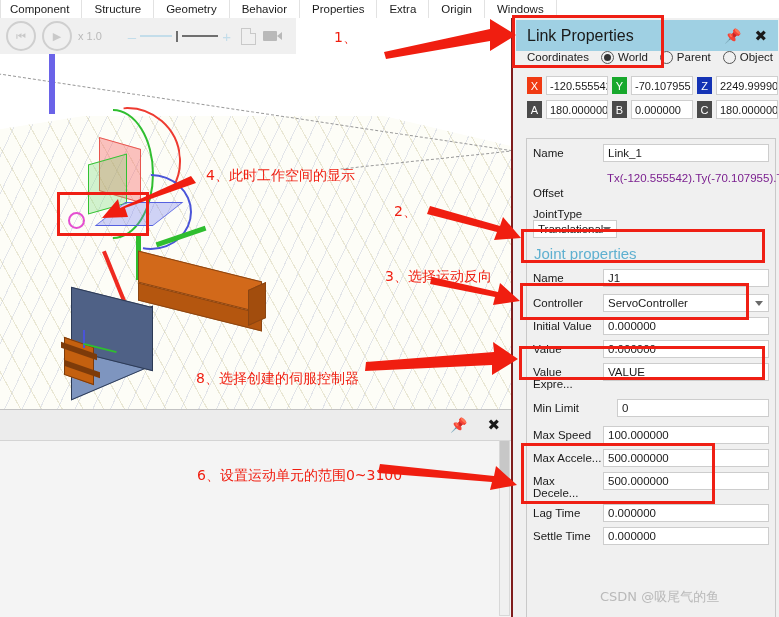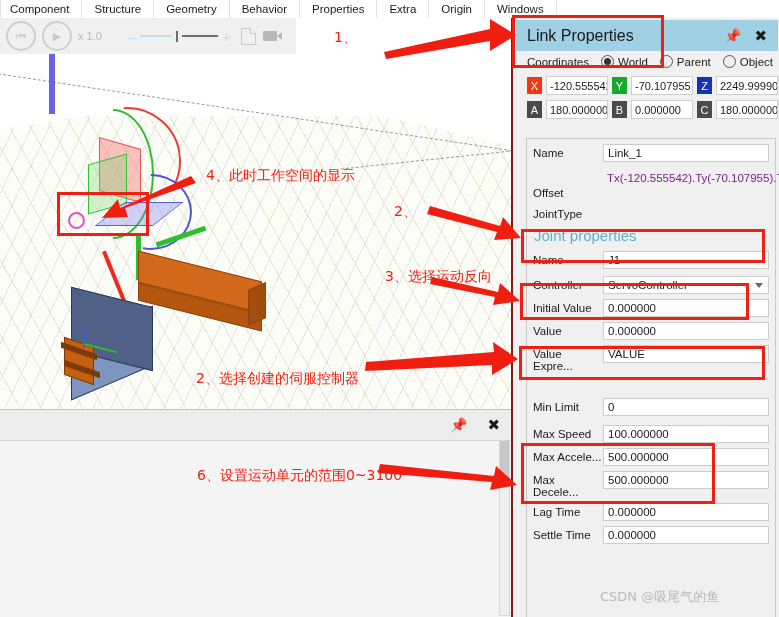--- a/index.html
+++ b/index.html
@@ -134,21 +134,21 @@
     position:absolute;left:3px;top:2px;width:262px;height:31px;
     background:#9fd0e3;display:flex;align-items:center;
   }
   .dockTitle .t{font-size:16px;color:#1a1a1a;margin-left:11px;}
   .dockTitle .sp{flex:1;}
   .pinico{font-size:14px;color:#2b2b2b;margin-right:13px;font-weight:bold;}
   .closeico{font-size:15px;color:#1a1a1a;margin-right:11px;font-weight:bold;}
 
   .coordRow{
     position:absolute;left:3px;top:33px;width:262px;height:21px;
-    display:flex;align-items:center;font-size:11.5px;color:#222;background:#f0f0f0;
+    display:flex;align-items:flex-start;font-size:11.5px;color:#222;background:#f0f0f0;
   }
   .coordRow .lbl{margin-left:11px;}
   .radio{width:11px;height:11px;border:1.5px solid #555;border-radius:50%;
     margin-left:12px;margin-right:4px;display:inline-block;position:relative;flex:none;}
   .radio.on:after{content:"";position:absolute;left:2px;top:2px;width:7px;height:7px;
     background:#333;border-radius:50%;}
 
   .xyzArea{position:absolute;left:3px;top:58px;width:262px;height:52px;}
   .xyzRow{display:flex;align-items:center;margin:0 0 5px 11px;gap:4px;}
   .tag{width:15px;height:17px;color:#fff;font-size:11px;display:flex;
@@ -310,20 +310,24 @@
         <span class="pval">Link_1</span>
       </div>
 
       <div class="prow" style="margin-top:7px;">
         <span class="pname" style="padding-top:18px;">Offset</span>
         <span class="pval offset">Tx(-120.555542).Ty(-70.107955).Tz(2249.999908).Ry(180.000000)</span>
       </div>
 
       <div class="prow" style="margin-top:6px;flex-direction:column;">
         <span class="pname">JointType</span>
+        <span class="pval combo">
+          <span>Translational</span>
+          <span class="caret"></span>
+        </span>
       </div>
 
 
       <div class="sectionhdr">Joint properties</div>
 
       <div class="prow">
         <span class="pname">Name</span>
         <span class="pval">J1</span>
       </div>
 
@@ -343,21 +347,21 @@
       <div class="prow">
         <span class="pname">Value</span>
         <span class="pval">0.000000</span>
       </div>
 
       <div class="prow">
         <span class="pname">Value Expre...</span>
         <span class="pval">VALUE</span>
       </div>
 
-      <div class="prow" style="margin-top:26px;">
+      <div class="prow" style="margin-top:9px;gap:14px;">
         <span class="pname">Min Limit</span>
         <span class="pval">0</span>
       </div>
 
 
       <div class="prow" style="margin-top:9px;">
         <span class="pname">Max Speed</span>
         <span class="pval">100.000000</span>
       </div>
 
@@ -406,18 +410,18 @@
 
     <polygon points="380,464 494,476 496,466 517,485 490,490 492,482 378,473" fill="#f01e10"></polygon>
 
     <polygon points="196,183 125,208 128,217 102,218 118,199 120,208 191,176" fill="#f01e10"></polygon>
   </svg>
 
   <div class="anno" style="left:334px;top:29px;">1、</div>
   <div class="anno" style="left:394px;top:203px;">2、</div>
   <div class="anno" style="left:385px;top:268px;">3、选择运动反向</div>
   <div class="anno" style="left:206px;top:167px;">4、此时工作空间的显示</div>
-  <div class="anno" style="left:196px;top:370px;">2、选择创建的伺服控制器</div>
+  <div class="anno" style="left:196px;top:370px;">8、选择创建的伺服控制器</div>
   <div class="anno" style="left:197px;top:467px;">6、设置运动单元的范围0~3100</div>
 
   <div class="watermark">CSDN @吸尾气的鱼</div>
 
 </div>
 
 </body></html>

